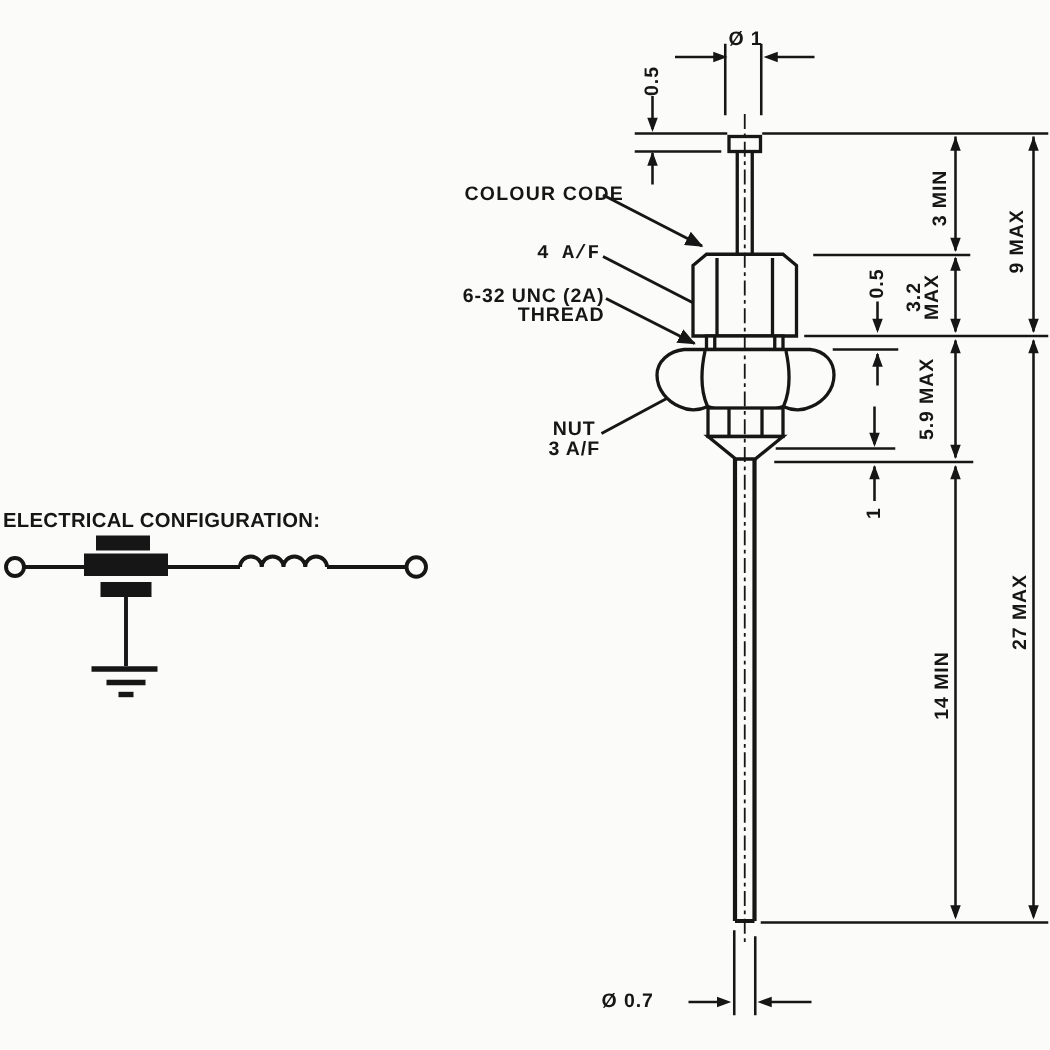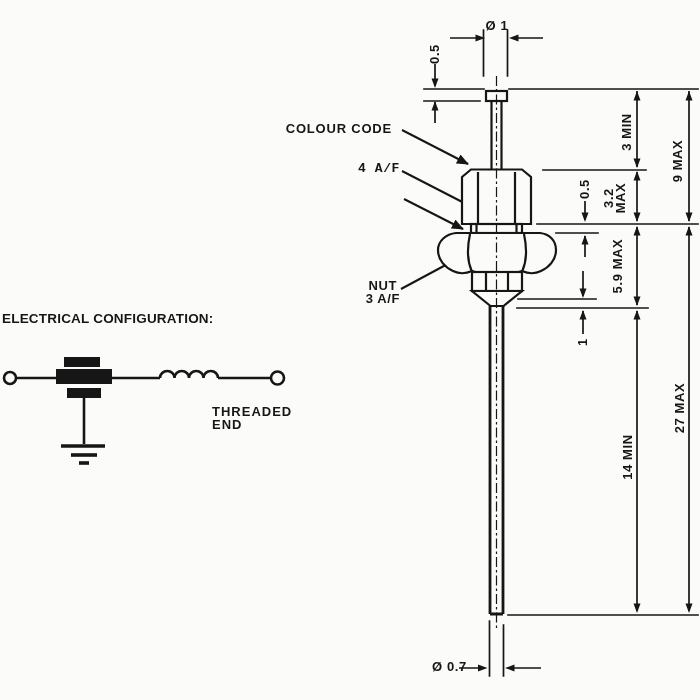--- a/index.html
+++ b/index.html
@@ -106,40 +106,40 @@
       <path d="M84,398 V444"></path>
     </g>
     <path fill="#161616" stroke="none" d="M64,357 h36 v10 h-36 z M56,369 h56 v15 h-56 z M67,388 h34 v10 h-34 z"></path>
     <g stroke="#161616" stroke-width="3.6" fill="none">
       <path d="M61,446 H105"></path>
       <path d="M71,455 H97"></path>
       <path d="M79,463 H89"></path>
     </g>
   </svg>
 
-  <div class="lbl heading" style="left:2px;top:313px;text-align:center;">ELECTRICAL CONFIGURATION:</div>
+  <div class="lbl heading" style="left:2px;top:341px;text-align:center;">ELECTRICAL CONFIGURATION:</div>
 
-  <div class="lbl" style="left:212px;top:406px;letter-spacing:1px;">
-    <span>THREADED</span><br>
-    <span>END</span>
-  </div>
 
-  <div class="lbl" style="right:308px;top:123px;letter-spacing:0.8px;">COLOUR CODE</div>
+  <div class="lbl" style="right:284px;top:123px;letter-spacing:0.8px;">COLOUR CODE</div>
 
   <div class="lbl" style="right:300px;top:163px;font-family:Liberation Mono, monospace;">4 A/F</div>
 
+  <div class="lbl right" style="right:297px;top:191px;">
+    <span>6-32 UNC (2A)</span><br>
+    <span>THREAD</span>
+  </div>
 
   <div class="lbl right" style="right:300px;top:280px;text-align:center;">
     <span>NUT</span><br>
     <span>3 A/F</span>
   </div>
 
   <div class="lbl ctr" style="left:497px;top:26px;">Ø 1</div>
 
-  <div class="lbl" style="left:432px;top:661px;">Ø 0.7</div>
+  <div class="lbl" style="left:401px;top:661px;">Ø 0.7</div>
 
   <div class="lbl rot" style="left:435px;top:54px;">0.5</div>
 
   <div class="lbl rot" style="left:627px;top:132px;">3 MIN</div>
 
   <div class="lbl rot" style="left:678px;top:161px;">9 MAX</div>
 
   <div class="lbl rot" style="left:585px;top:189px;">0.5</div>
 
   <div class="lbl rot2" style="left:615px;top:198px;">

